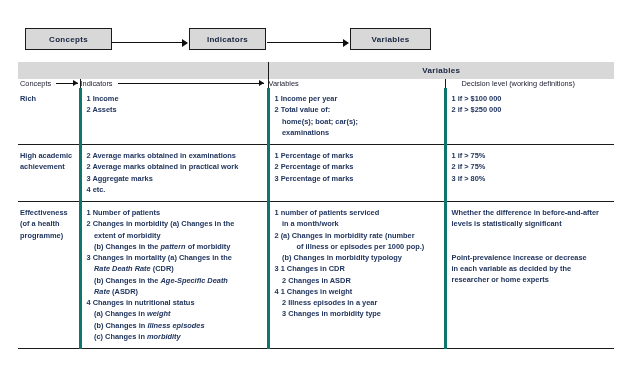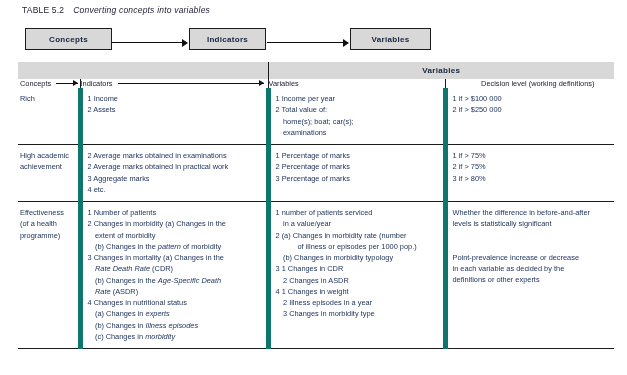--- a/index.html
+++ b/index.html
@@ -160,40 +160,38 @@
     border-bottom: 3.5px solid transparent;
   }
   .hdr-inline.narrow .rule { margin-right: 2px; }
 
   
   .tbl tbody td {
     padding: 5px 5px 6px 5px;
     line-height: 1.52;
     color: #21355e;
     font-size: 7.4px;
-  }
-  .tbl tbody td.c-vert { border-left: 5px solid #0f766e; }
+    font-weight: bold;
+  }
+  .tbl tbody td.c-vert { border-left: 3px solid #0f766e; }
   .tbl tbody tr.sep td { border-bottom: 1px solid #1b1b1b; }
   .tbl tbody tr.last td { border-bottom: 1.6px solid #1b1b1b; }
   .tbl tbody td.c-concept-cell { padding-left: 2px; }
 
   .lines > div { white-space: pre; }
   .ind1 { padding-left: 7.5px; }
   .ind3 { padding-left: 22px; }
   .gapline { height: 11px; }
   em { font-style: italic; }
 </style>
 </head>
 <body>
 
 <div class="page">
 
-  <div class="caption">
-    <span class="cap-label">TABLE 5.2</span><span class="cap-title">Converting concepts into variables</span>
-  </div>
 
   <div class="flow">
     <div class="flow-box box-concepts">
       <span>Concepts</span>
     </div>
     <div class="flow-arrow arrow1">
       <span class="shaft"></span>
       <span class="head"></span>
     </div>
     <div class="flow-box box-indicators">
@@ -234,21 +232,21 @@
         <th class="c-vert">
           <div class="hdr-inline">
             <span class="lbl">Indicators</span>
             <span class="rule">
               <span class="shaft"></span>
               <span class="head"></span>
             </span>
           </div>
         </th>
         <th class="c-vert">Variables</th>
-        <th class="c-vert" style="text-align:center;padding-left:16px">Decision level (working definitions)</th>
+        <th class="c-vert" style="text-align:left;padding-left:16px">Decision level (working definitions)</th>
       </tr>
     </thead>
     <tbody>
 
       <tr class="sep">
         <td class="c-concept-cell">
           <div class="lines">
             <div>Rich</div>
           </div>
         </td>
@@ -317,46 +315,46 @@
           <div class="lines">
             <div>1 Number of patients</div>
             <div>2 Changes in morbidity (a) Changes in the</div>
             <div class="ind1">extent of morbidity</div>
             <div class="ind1"><span>(b) Changes in the </span><em>pattern</em><span> of morbidity</span></div>
             <div>3 Changes in mortality (a) Changes in the</div>
             <div class="ind1"><em>Rate Death Rate</em><span> (CDR)</span></div>
             <div class="ind1"><span>(b) Changes in the </span><em>Age-Specific Death</em></div>
             <div class="ind1"><em>Rate</em><span> (ASDR)</span></div>
             <div>4 Changes in nutritional status</div>
-            <div class="ind1"><span>(a) Changes in </span><em>experts</em></div>
+            <div class="ind1"><span>(a) Changes in </span><em>weight</em></div>
             <div class="ind1"><span>(b) Changes in </span><em>Illness episodes</em></div>
             <div class="ind1"><span>(c) Changes in </span><em>morbidity</em></div>
           </div>
         </td>
         <td class="c-vert">
           <div class="lines">
             <div>1 number of patients serviced</div>
-            <div class="ind1">in a value/year</div>
+            <div class="ind1">in a month/work</div>
             <div>2 (a) Changes in morbidity rate (number</div>
             <div class="ind3">of illness or episodes per 1000 pop.)</div>
             <div class="ind1">(b) Changes in morbidity typology</div>
             <div>3 1 Changes in CDR</div>
             <div class="ind1">2 Changes in ASDR</div>
             <div>4 1 Changes in weight</div>
             <div class="ind1">2 Illness episodes in a year</div>
             <div class="ind1">3 Changes in morbidity type</div>
           </div>
         </td>
         <td class="c-vert">
           <div class="lines">
             <div>Whether the difference in before-and-after</div>
             <div>levels is statistically significant</div>
             <div class="gapline"></div>
             <div class="gapline"></div>
             <div>Point-prevalence increase or decrease</div>
             <div>in each variable as decided by the</div>
-            <div>definitions or other experts</div>
+            <div>researcher or home experts</div>
           </div>
         </td>
       </tr>
     </tbody>
   </table>
 </div>
 
 </body></html>

